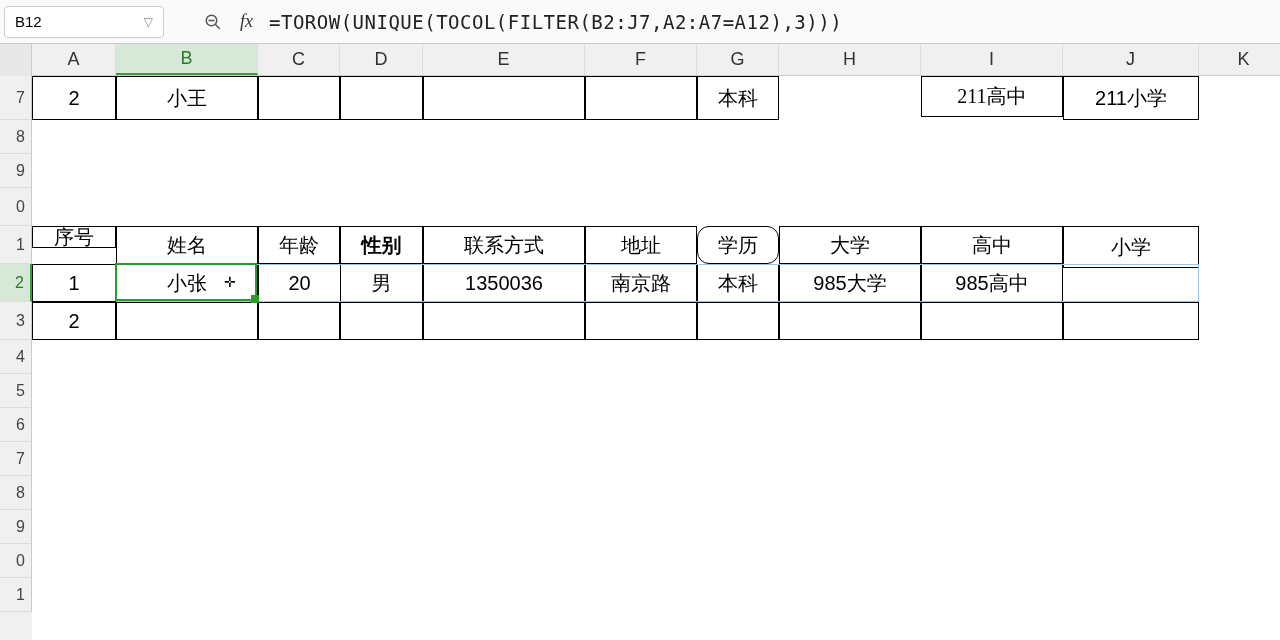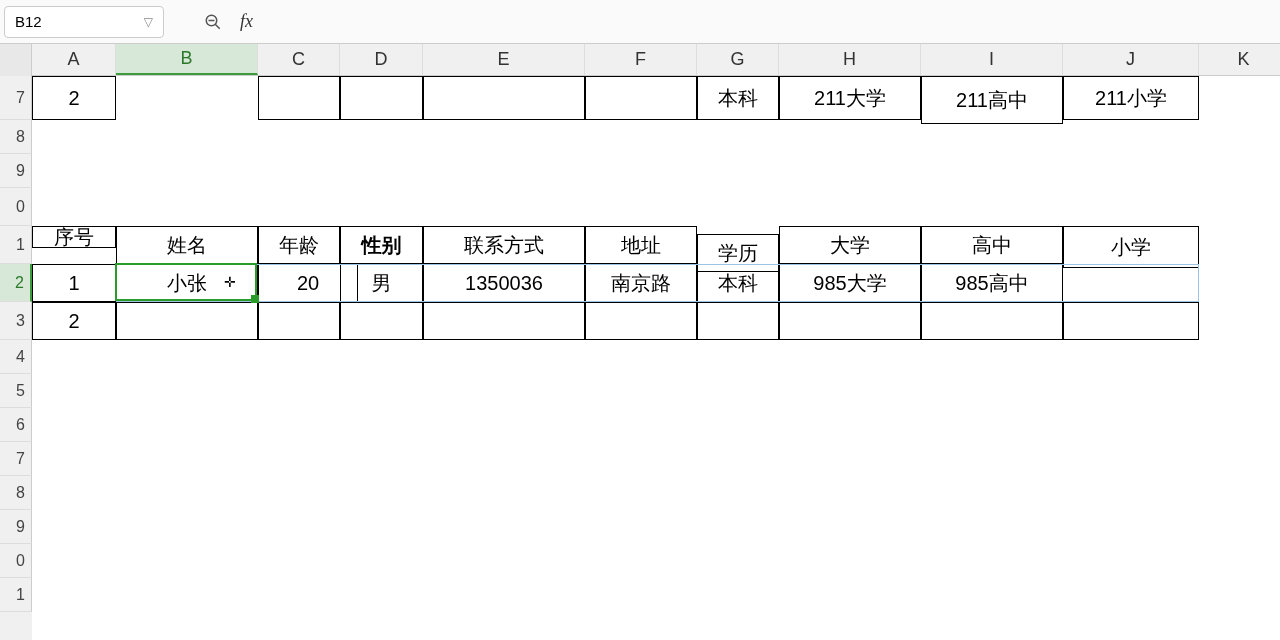--- a/index.html
+++ b/index.html
@@ -176,20 +176,21 @@
     <span class="chevron">▽</span>
   </div>
   <span class="zoom-icon">
     <svg viewBox="0 0 24 24" width="18" height="18" fill="none" stroke="currentColor" stroke-width="2">
       <circle cx="10" cy="10" r="7"></circle>
         <line x1="15" y1="15" x2="21" y2="21"></line>
         <line x1="6" y1="10" x2="14" y2="10"></line>
     </svg>
   </span>
   <span class="fx-label">fx</span>
+  <input class="formula-input" value="=TOROW(UNIQUE(TOCOL(FILTER(B2:J7,A2:A7=A12),3)))" style="">
 </div>
 
 <div class="grid-container">
   <div class="col-headers">
     <div class="corner"></div>
     <div id="colh-row" style="display: flex;">
         <div class="col-h" style="width: 84px;">A</div>
         <div class="col-h sel" style="width: 142px;">B</div>
         <div class="col-h" style="width: 82px;">C</div>
         <div class="col-h" style="width: 83px;">D</div>
@@ -214,41 +215,41 @@
       <div class="row-h" style="height: 34px;">5</div>
       <div class="row-h" style="height: 34px;">6</div>
       <div class="row-h" style="height: 34px;">7</div>
       <div class="row-h" style="height: 34px;">8</div>
       <div class="row-h" style="height: 34px;">9</div>
       <div class="row-h" style="height: 34px;">0</div>
       <div class="row-h" style="height: 34px;">1</div>
     </div>
   <div class="cells" id="cells-area">
       <div class="cell bordered" style="left: 0px; top: 0px; width: 84px; height: 44px;">2</div>
+      <div class="cell bordered" style="left: 84px; top: 0px; width: 142px; height: 44px;">小王</div>
       <div class="cell bordered" style="left: 226px; top: 0px; width: 82px; height: 44px;"></div>
       <div class="cell bordered" style="left: 308px; top: 0px; width: 83px; height: 44px;"></div>
       <div class="cell bordered" style="left: 391px; top: 0px; width: 162px; height: 44px;"></div>
       <div class="cell bordered" style="left: 553px; top: 0px; width: 112px; height: 44px;"></div>
       <div class="cell bordered" style="left: 665px; top: 0px; width: 82px; height: 44px;">本科</div>
-      <div class="cell bordered" style="left: 747px; top: 0px; width: 142px; height: 44px;">211大学</div>
-      <div class="cell bordered" style="left: 889px; top: 0px; width: 142px; height: 48px;">211高中</div>
+      <div class="cell bordered" style="left: 889px; top: 0px; width: 142px; height: 41px; font-family: Liberation Serif, serif;">211高中</div>
       <div class="cell bordered" style="left: 1031px; top: 0px; width: 136px; height: 44px;">211小学</div>
       <div class="cell bordered" style="left: 0px; top: 150px; width: 84px; height: 22px;">序号</div>
       <div class="cell bordered" style="left: 84px; top: 150px; width: 142px; height: 38px;">姓名</div>
       <div class="cell bordered" style="left: 226px; top: 150px; width: 82px; height: 38px;">年龄</div>
       <div class="cell bordered" style="left: 308px; top: 150px; width: 83px; height: 38px; font-weight: bold;">性别</div>
       <div class="cell bordered" style="left: 391px; top: 150px; width: 162px; height: 38px;">联系方式</div>
       <div class="cell bordered" style="left: 553px; top: 150px; width: 112px; height: 38px;">地址</div>
-      <div class="cell bordered" style="left: 665px; top: 158px; width: 82px; height: 38px;">学历</div>
+      <div class="cell bordered" style="left: 665px; top: 150px; width: 82px; height: 38px; border-radius: 12px;">学历</div>
       <div class="cell bordered" style="left: 747px; top: 150px; width: 142px; height: 38px;">大学</div>
       <div class="cell bordered" style="left: 889px; top: 150px; width: 142px; height: 38px;">高中</div>
       <div class="cell bordered" style="left: 1031px; top: 150px; width: 136px; height: 42px;">小学</div>
       <div class="cell bordered" style="left: 0px; top: 188px; width: 84px; height: 38px;">1</div>
       <div class="cell bordered" style="left: 84px; top: 188px; width: 142px; height: 38px;">小张</div>
-      <div class="cell bordered" style="left: 226px; top: 188px; width: 100px; height: 38px;">20</div>
+      <div class="cell bordered" style="left: 226px; top: 188px; width: 83px; height: 38px;">20</div>
       <div class="cell bordered" style="left: 308px; top: 188px; width: 83px; height: 38px;">男</div>
       <div class="cell bordered" style="left: 391px; top: 188px; width: 162px; height: 38px;">1350036</div>
       <div class="cell bordered" style="left: 553px; top: 188px; width: 112px; height: 38px;">南京路</div>
       <div class="cell bordered" style="left: 665px; top: 188px; width: 82px; height: 38px;">本科</div>
       <div class="cell bordered" style="left: 747px; top: 188px; width: 142px; height: 38px;">985大学</div>
       <div class="cell bordered" style="left: 889px; top: 188px; width: 142px; height: 38px;">985高中</div>
       <div class="cell bordered" style="left: 0px; top: 226px; width: 84px; height: 38px;">2</div>
       <div class="cell bordered" style="left: 84px; top: 226px; width: 142px; height: 38px;"></div>
       <div class="cell bordered" style="left: 226px; top: 226px; width: 82px; height: 38px;"></div>
       <div class="cell bordered" style="left: 308px; top: 226px; width: 83px; height: 38px;"></div>

